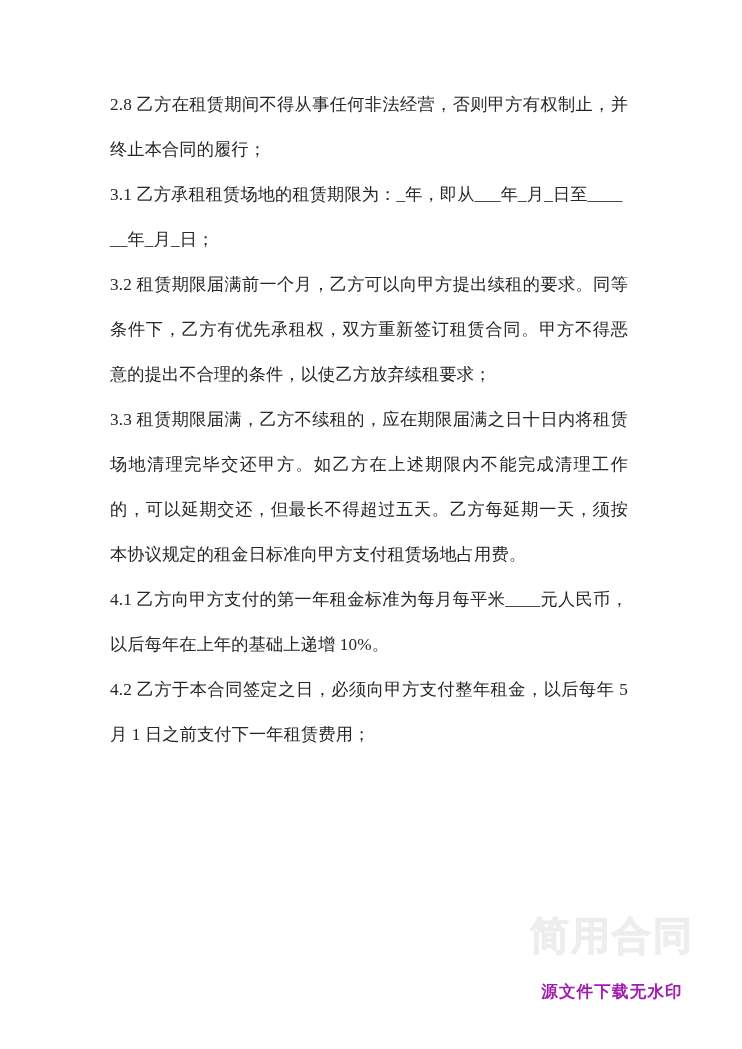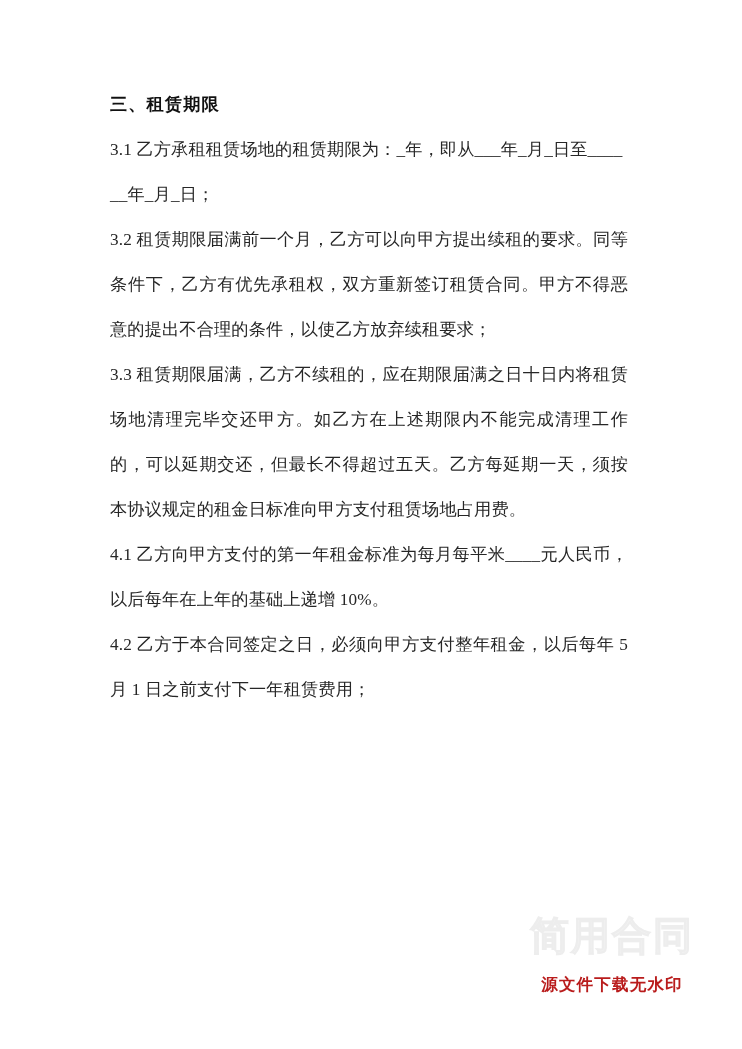--- a/index.html
+++ b/index.html
@@ -75,40 +75,40 @@
     font-size: 39px;
     font-weight: bold;
     line-height: 46px;
     letter-spacing: 2px;
     color: #f2f2f2;
     -webkit-text-stroke: 1px #ededed;
     white-space: nowrap;
   }
 
   .watermark-sub {
-    font-family: Liberation Mono, monospace;
+    font-family: Liberation Serif, serif;
     font-size: 16.5px;
     font-weight: bold;
     line-height: 26px;
     letter-spacing: 1.2px;
-    color: #b91c1c;
+    color: #a21caf;
     white-space: nowrap;
-    margin-top: 14px;
+    margin-top: 20px;
   }
 </style>
 </head>
 <body>
 
 <div class="page">
 
   <div class="doc-body">
 
+    <p class="para">2.8 乙方在租赁期间不得从事任何非法经营，否则甲方有权制止，并终止本合同的履行；</p>
 
 
-    <h2 class="heading">三、租赁期限</h2>
 
     <p class="para last-free">3.1 乙方承租租赁场地的租赁期限为：_年，即从___年_月_日至______年_月_日；</p>
 
     <p class="para">3.2 租赁期限届满前一个月，乙方可以向甲方提出续租的要求。同等条件下，乙方有优先承租权，双方重新签订租赁合同。甲方不得恶意的提出不合理的条件，以使乙方放弃续租要求；</p>
 
     <p class="para">3.3 租赁期限届满，乙方不续租的，应在期限届满之日十日内将租赁场地清理完毕交还甲方。如乙方在上述期限内不能完成清理工作的，可以延期交还，但最长不得超过五天。乙方每延期一天，须按本协议规定的租金日标准向甲方支付租赁场地占用费。</p>
 
 
     <p class="para">4.1 乙方向甲方支付的第一年租金标准为每月每平米____元人民币，以后每年在上年的基础上递增 10%。</p>
 

